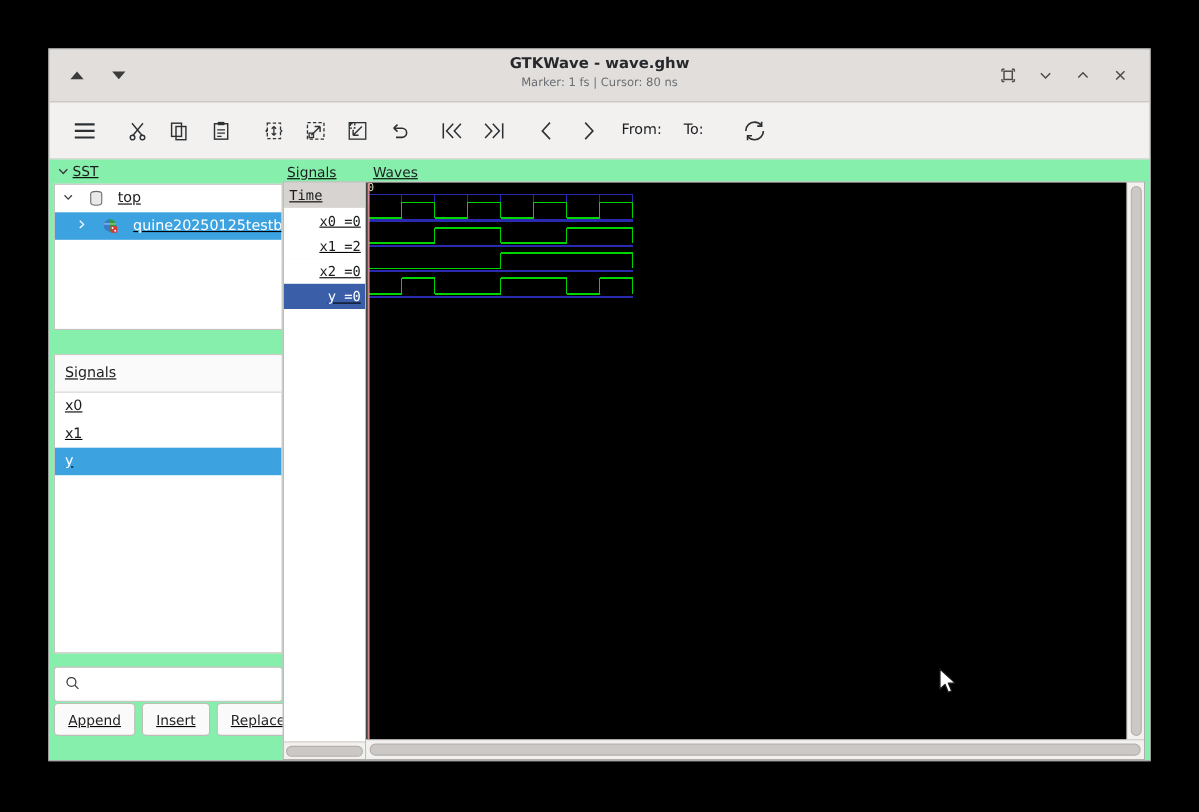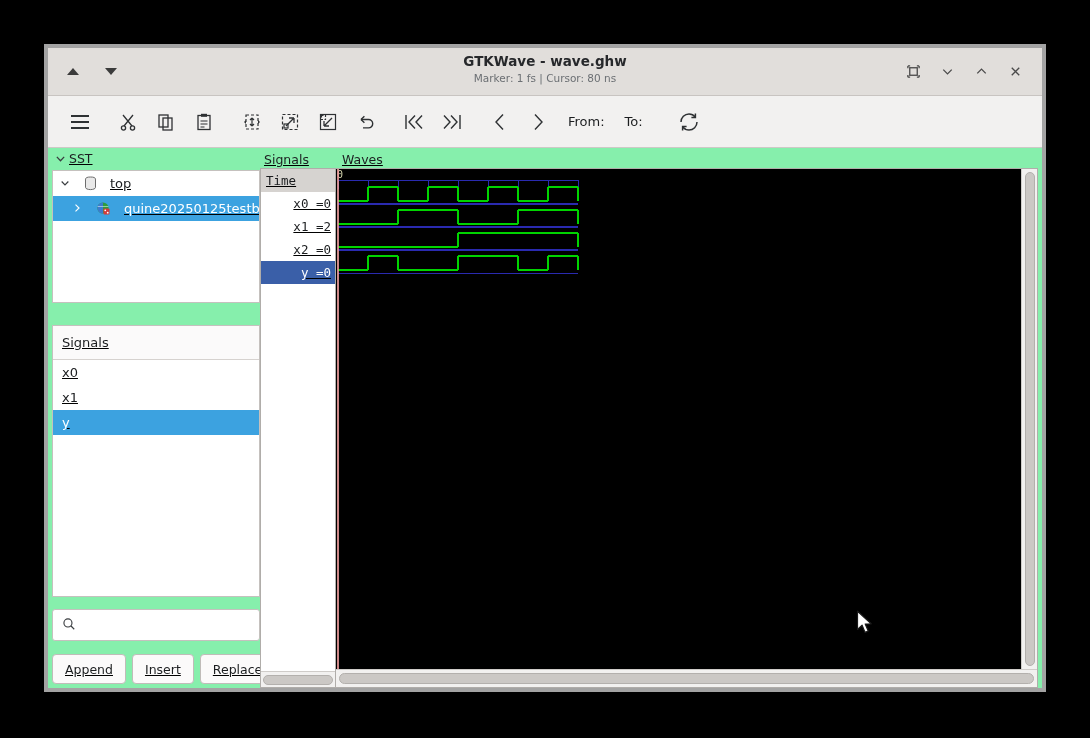--- a/index.html
+++ b/index.html
@@ -8,21 +8,21 @@
     width: 1090px; height: 738px;
     background: #000000;
     font-family: "DejaVu Sans", "Liberation Sans", sans-serif;
     overflow: hidden;
   }
   #window {
     position: absolute;
     left: 44px; top: 44px;
     width: 1002px; height: 648px;
     background: #f2f1f0;
-    border: 4px solid #a3a3a3;
+    border: 1px solid #a3a3a3;
     display: flex; flex-direction: column;
     overflow: hidden;
   }
   
   #titlebar {
     height: 48px;
     background: #e1dedb;
     border-bottom: 1px solid #c8c4c1;
     display: flex; align-items: center;
     position: relative; flex: none;
@@ -140,21 +140,21 @@
     margin-top: 12px; height: 32px;
     background: #ffffff; border: 1px solid #c5c1be;
     border-radius: 3px; display: flex; align-items: center;
     padding-left: 9px; gap: 6px;
   }
   #search-input {
     border: 0; outline: 0; background: transparent;
     font-size: 12.5px; color: #1b1d1f; width: 150px;
     font-family: inherit;
   }
-  #btn-row { margin-top: 13px; display: flex; gap: 6px; align-items: center; }
+  #btn-row { margin-top: 1px; display: flex; gap: 6px; align-items: center; }
   .actbtn {
     height: 30px; background: #fbfafa;
     border: 1px solid #c0bcb9; border-radius: 4px;
     display: flex; align-items: center; justify-content: center;
     font-size: 12.5px; color: #1c1e20; padding: 0 12px; cursor: default;
   }
   
   #waveside { flex: 1; display: flex; flex-direction: column; min-width: 0; padding-right: 4px;}
   #wave-headers { height: 20px; display: flex; align-items: flex-end; flex: none; }
   #hdr-signals {

